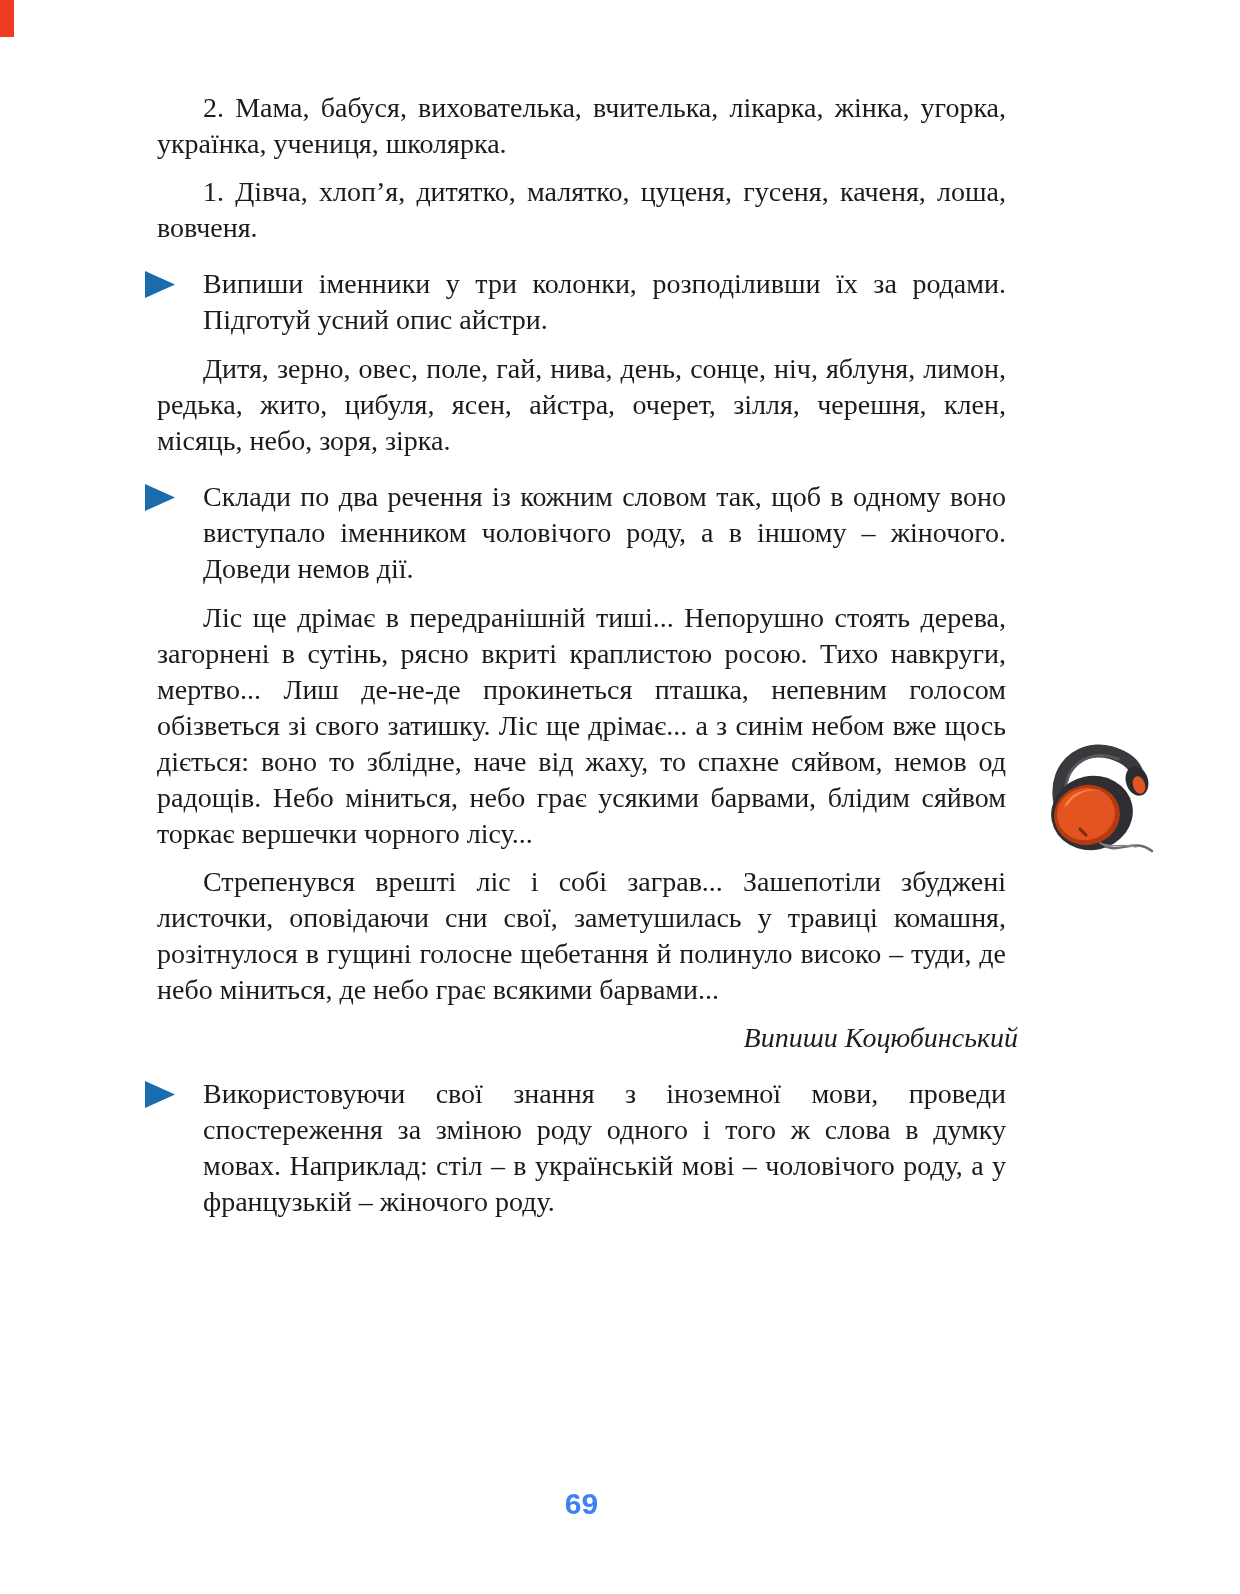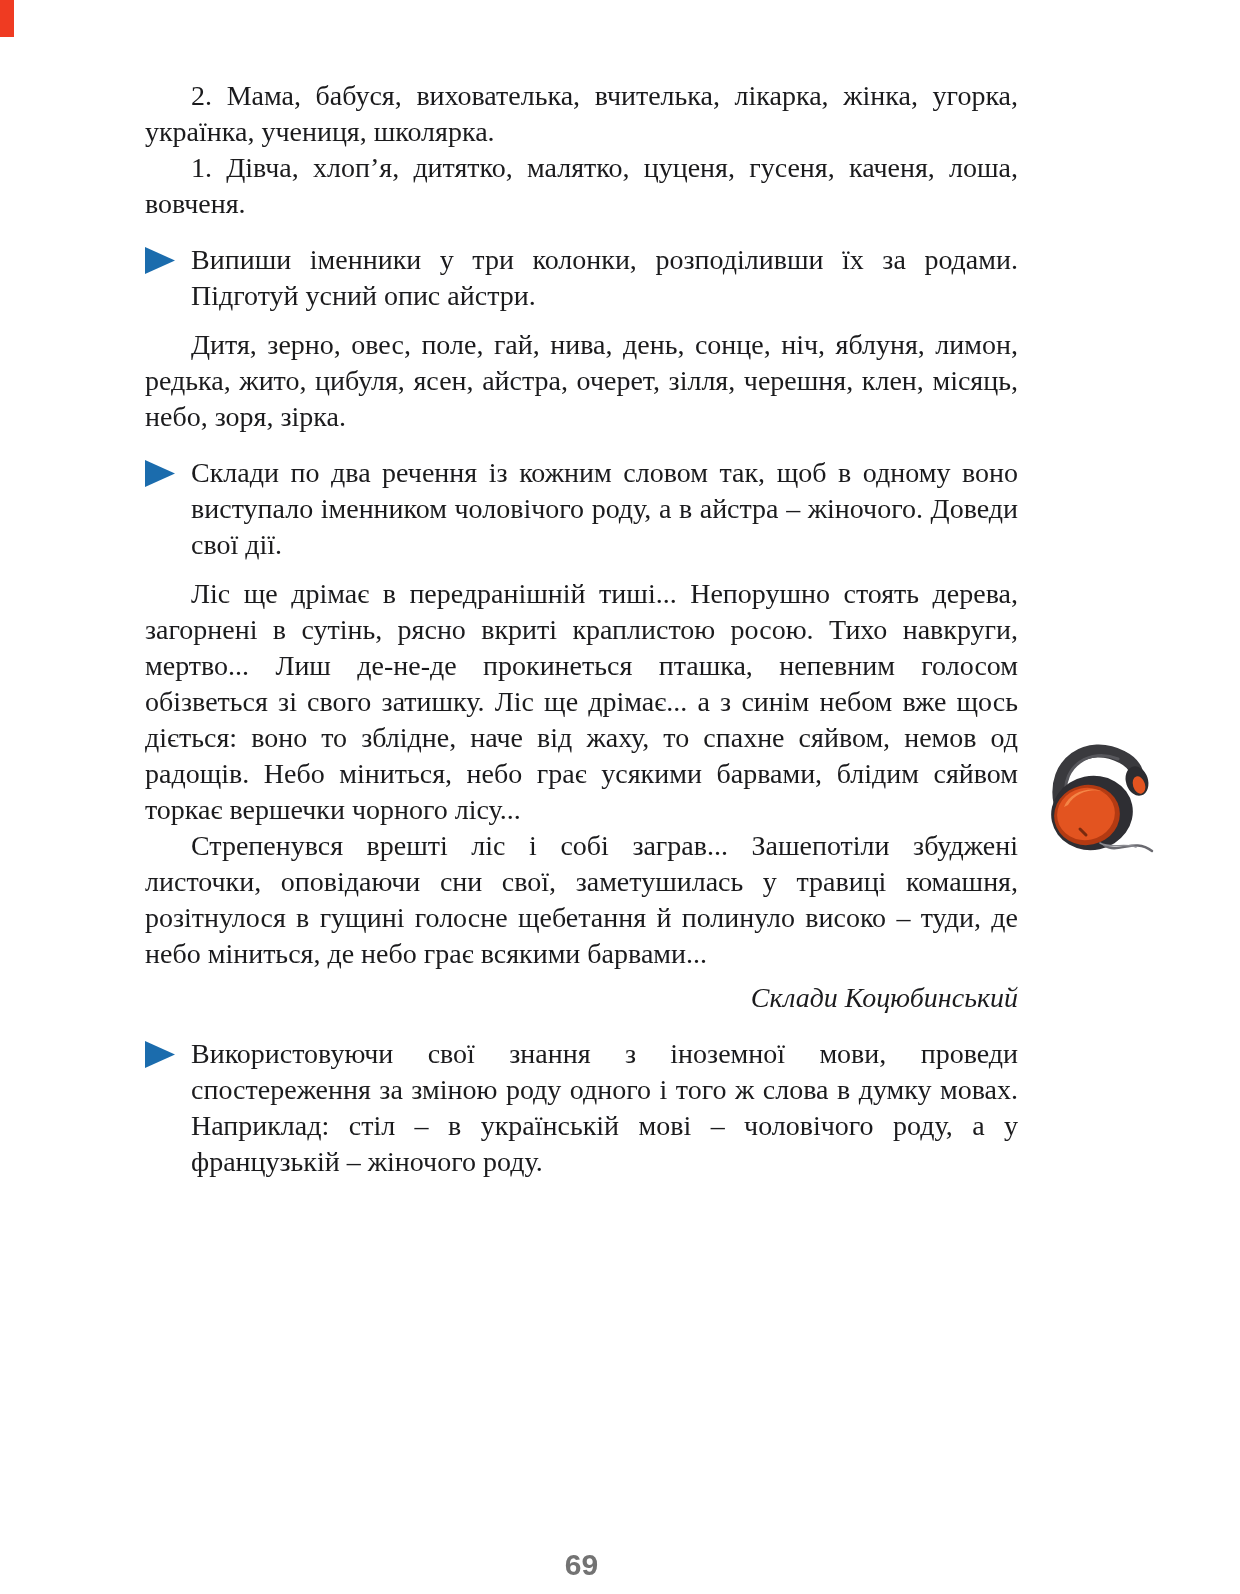--- a/index.html
+++ b/index.html
@@ -20,21 +20,21 @@
     width: 14px; height: 37px;
     background: #ef3b22;
   }
   .content {
     position: absolute;
     left: 145px;
     top: 78px;
     width: 873px;
   }
   .para {
-    margin: 0;
+    margin: 12px;
     text-align: justify;
   }
   .indent { text-indent: 46px; }
   .exercise {
     position: relative;
     padding-left: 46px;
     margin-top: 20px;
   }
   .exercise .tri {
     position: absolute;
@@ -57,27 +57,27 @@
   .headphones {
     position: absolute;
     left: 1040px;
     top: 733px;
     width: 116px;
     height: 124px;
   }
   .page-number {
     position: absolute;
     left: 145px;
-    top: 1547px;
+    top: 1486px;
     width: 873px;
     text-align: center;
     font-family: "Liberation Sans", sans-serif;
     font-weight: bold;
     font-size: 30px;
-    color: #737373;
+    color: #3b82f6;
   }
 </style>
 </head>
 <body>
 
 <div class="page">
 
   <div class="corner-mark"></div>
 
   <main class="content">
@@ -86,26 +86,26 @@
     <p class="para indent">1. Дівча, хлоп’я, дитятко, малятко, цуценя, гусеня, каченя, лоша, вовченя.</p>
 
     <div class="exercise">
       <span class="tri"></span>
       <p class="para">Випиши іменники у три колонки, розподіливши їх за родами. Підготуй усний опис айстри.</p>
     </div>
     <p class="para indent mt-words">Дитя, зерно, овес, поле, гай, нива, день, сонце, ніч, яблуня, лимон, редька, жито, цибуля, ясен, айстра, очерет, зілля, черешня, клен, місяць, небо, зоря, зірка.</p>
 
     <div class="exercise">
       <span class="tri"></span>
-      <p class="para">Склади по два речення із кожним словом так, щоб в одному воно виступало іменником чоловічого роду, а в айстра – жіночого. Доведи свої дії.</p>
+      <p class="para">Склади по два речення із кожним словом так, щоб в одному воно виступало іменником чоловічого роду, а в іншому – жіночого. Доведи немов дії.</p>
     </div>
 
     <p class="para indent mt-body">Ліс ще дрімає в передранішній тиші... Непорушно стоять дерева, загорнені в сутінь, рясно вкриті краплистою росою. Тихо навкруги, мертво... Лиш де-не-де прокинеться пташка, непевним голосом обізветься зі свого затишку. Ліс ще дрімає... а з синім небом вже щось діється: воно то зблідне, наче від жаху, то спахне сяйвом, немов од радощів. Небо міниться, небо грає усякими барвами, блідим сяйвом торкає вершечки чорного лісу...</p>
     <p class="para indent">Стрепенувся врешті ліс і собі заграв... Зашепотіли збуджені листочки, оповідаючи сни свої, заметушилась у травиці комашня, розітнулося в гущині голосне щебетання й полинуло високо – туди, де небо міниться, де небо грає всякими барвами...</p>
-    <p class="author">Склади Коцюбинський</p>
+    <p class="author">Випиши Коцюбинський</p>
 
     <div class="exercise">
       <span class="tri"></span>
       <p class="para"><span>Використовуючи свої знання з іноземної мови, проведи спостереження за зміною роду одного і того ж слова в думку мовах. </span><span class="it">Наприклад:</span><span> </span><span class="bf">стіл</span><span> – в українській мові – чоловічого роду, а у французькій – жіночого роду.</span></p>
     </div>
 
   </main>
 
   <svg class="headphones" viewBox="0 0 116 124" aria-hidden="true">
     <g>

